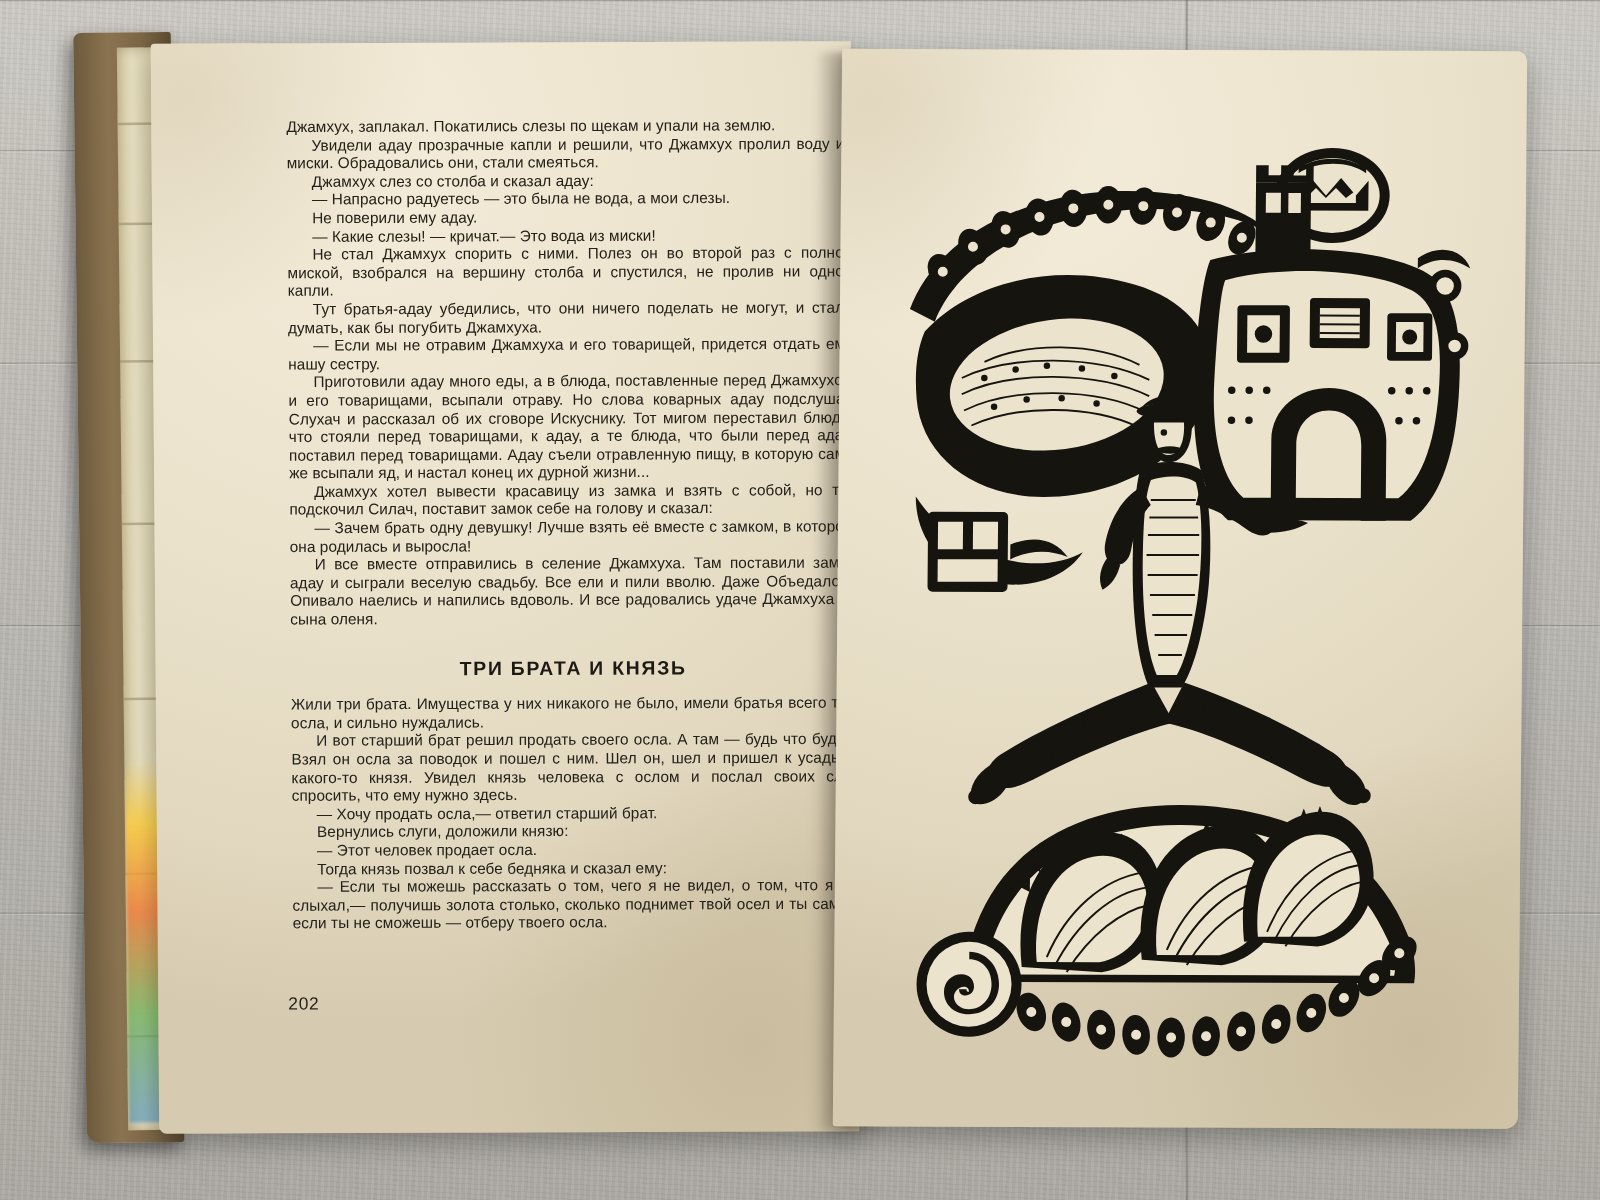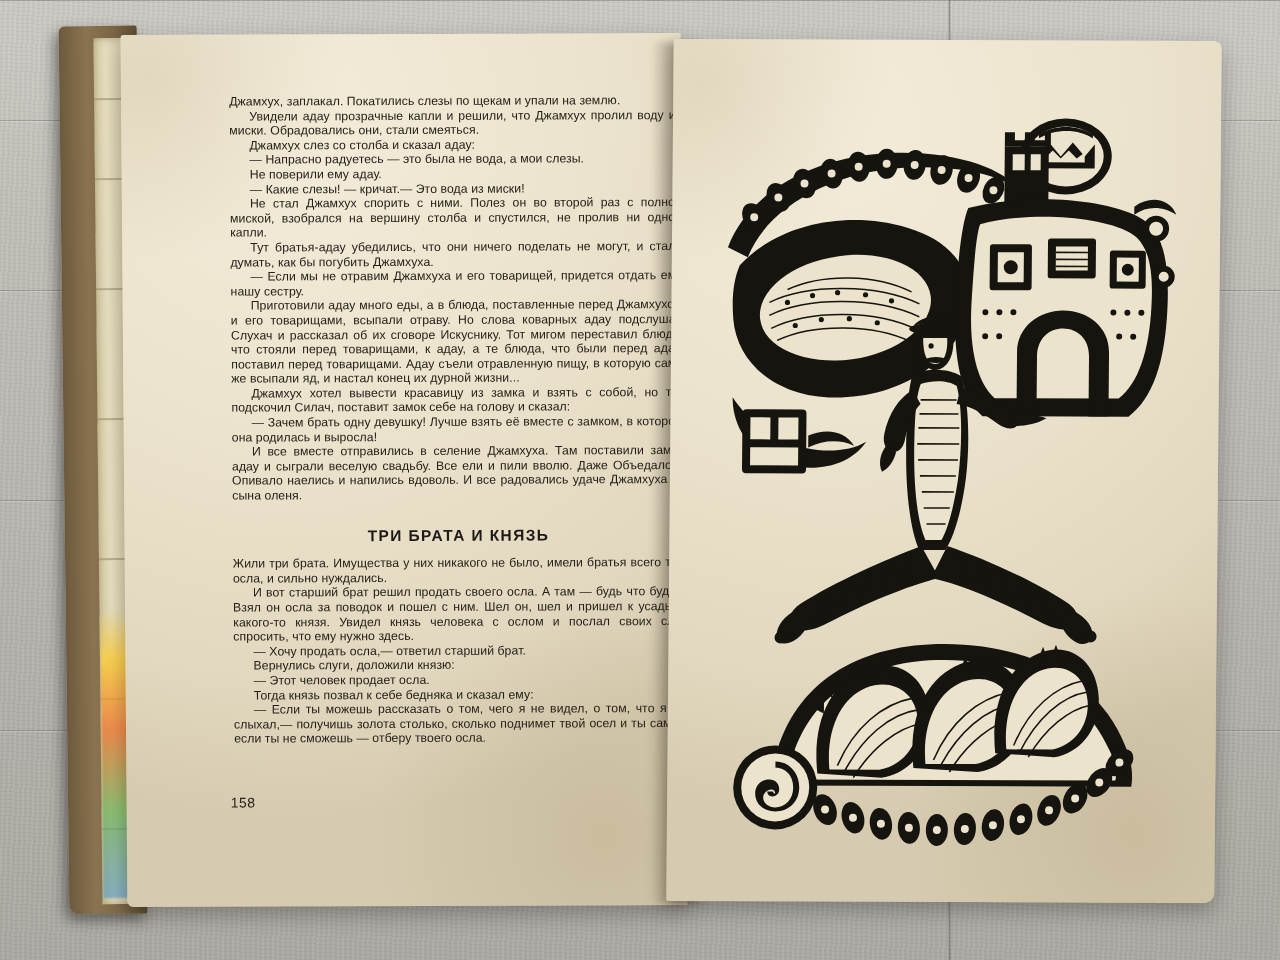--- a/index.html
+++ b/index.html
@@ -224,21 +224,21 @@
 
         <p>Жили три брата. Имущества у них никакого не было, имели братья всего три осла, и сильно нуждались.</p>
         <p class="ind">И вот старший брат решил продать своего осла. А там — будь что будет! Взял он осла за поводок и пошел с ним. Шел он, шел и пришел к усадьбе какого-то князя. Увидел князь человека с ослом и послал своих слуг спросить, что ему нужно здесь.</p>
         <p class="ind">— Хочу продать осла,— ответил старший брат.</p>
         <p class="ind">Вернулись слуги, доложили князю:</p>
         <p class="ind">— Этот человек продает осла.</p>
         <p class="ind">Тогда князь позвал к себе бедняка и сказал ему:</p>
         <p class="ind">— Если ты можешь рассказать о том, чего я не видел, о том, что я не слыхал,— получишь золота столько, сколько поднимет твой осел и ты сам; а если ты не сможешь — отберу твоего осла.</p>
       </div>
 
-      <div class="page-num">158</div>
+      <div class="page-num">202</div>
     </div>
 
     <div class="gutter-shadow"></div>
 
     <div class="page" id="page-right">
       <div class="page-stain"></div>
 
       <div id="illustration">
         <svg viewBox="0 0 470 760" xmlns="http://www.w3.org/2000/svg" aria-hidden="true">
 

